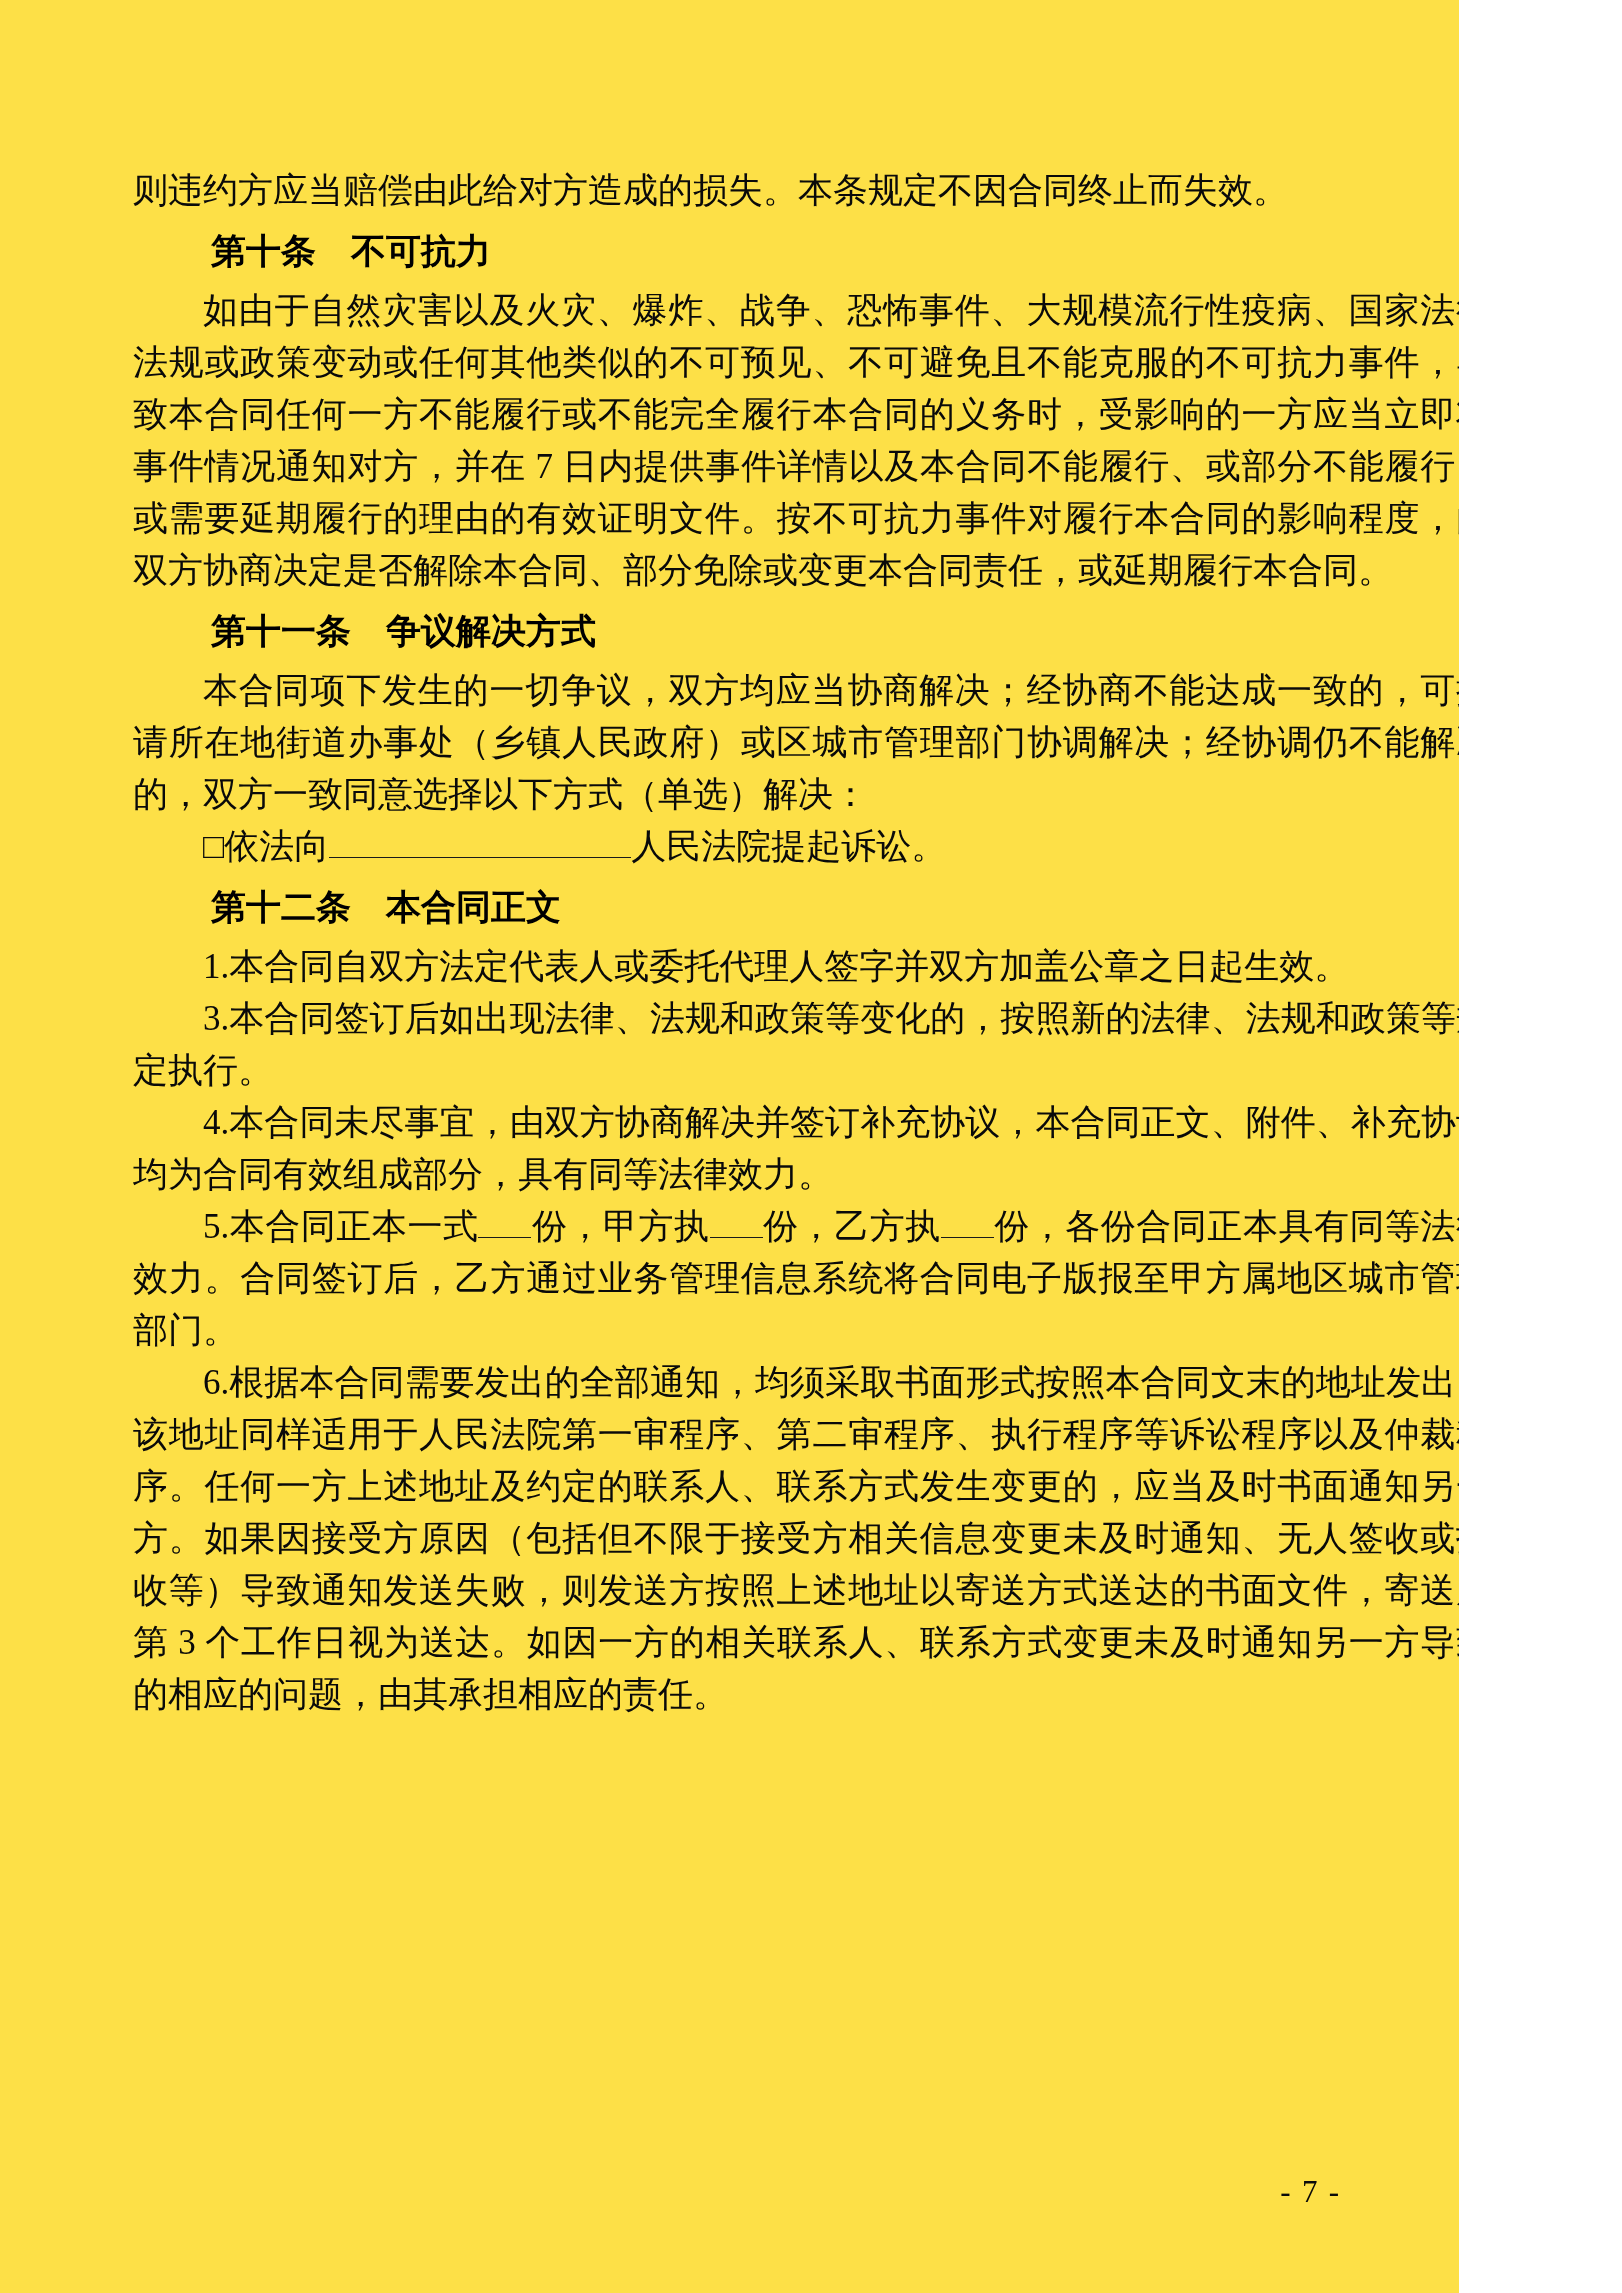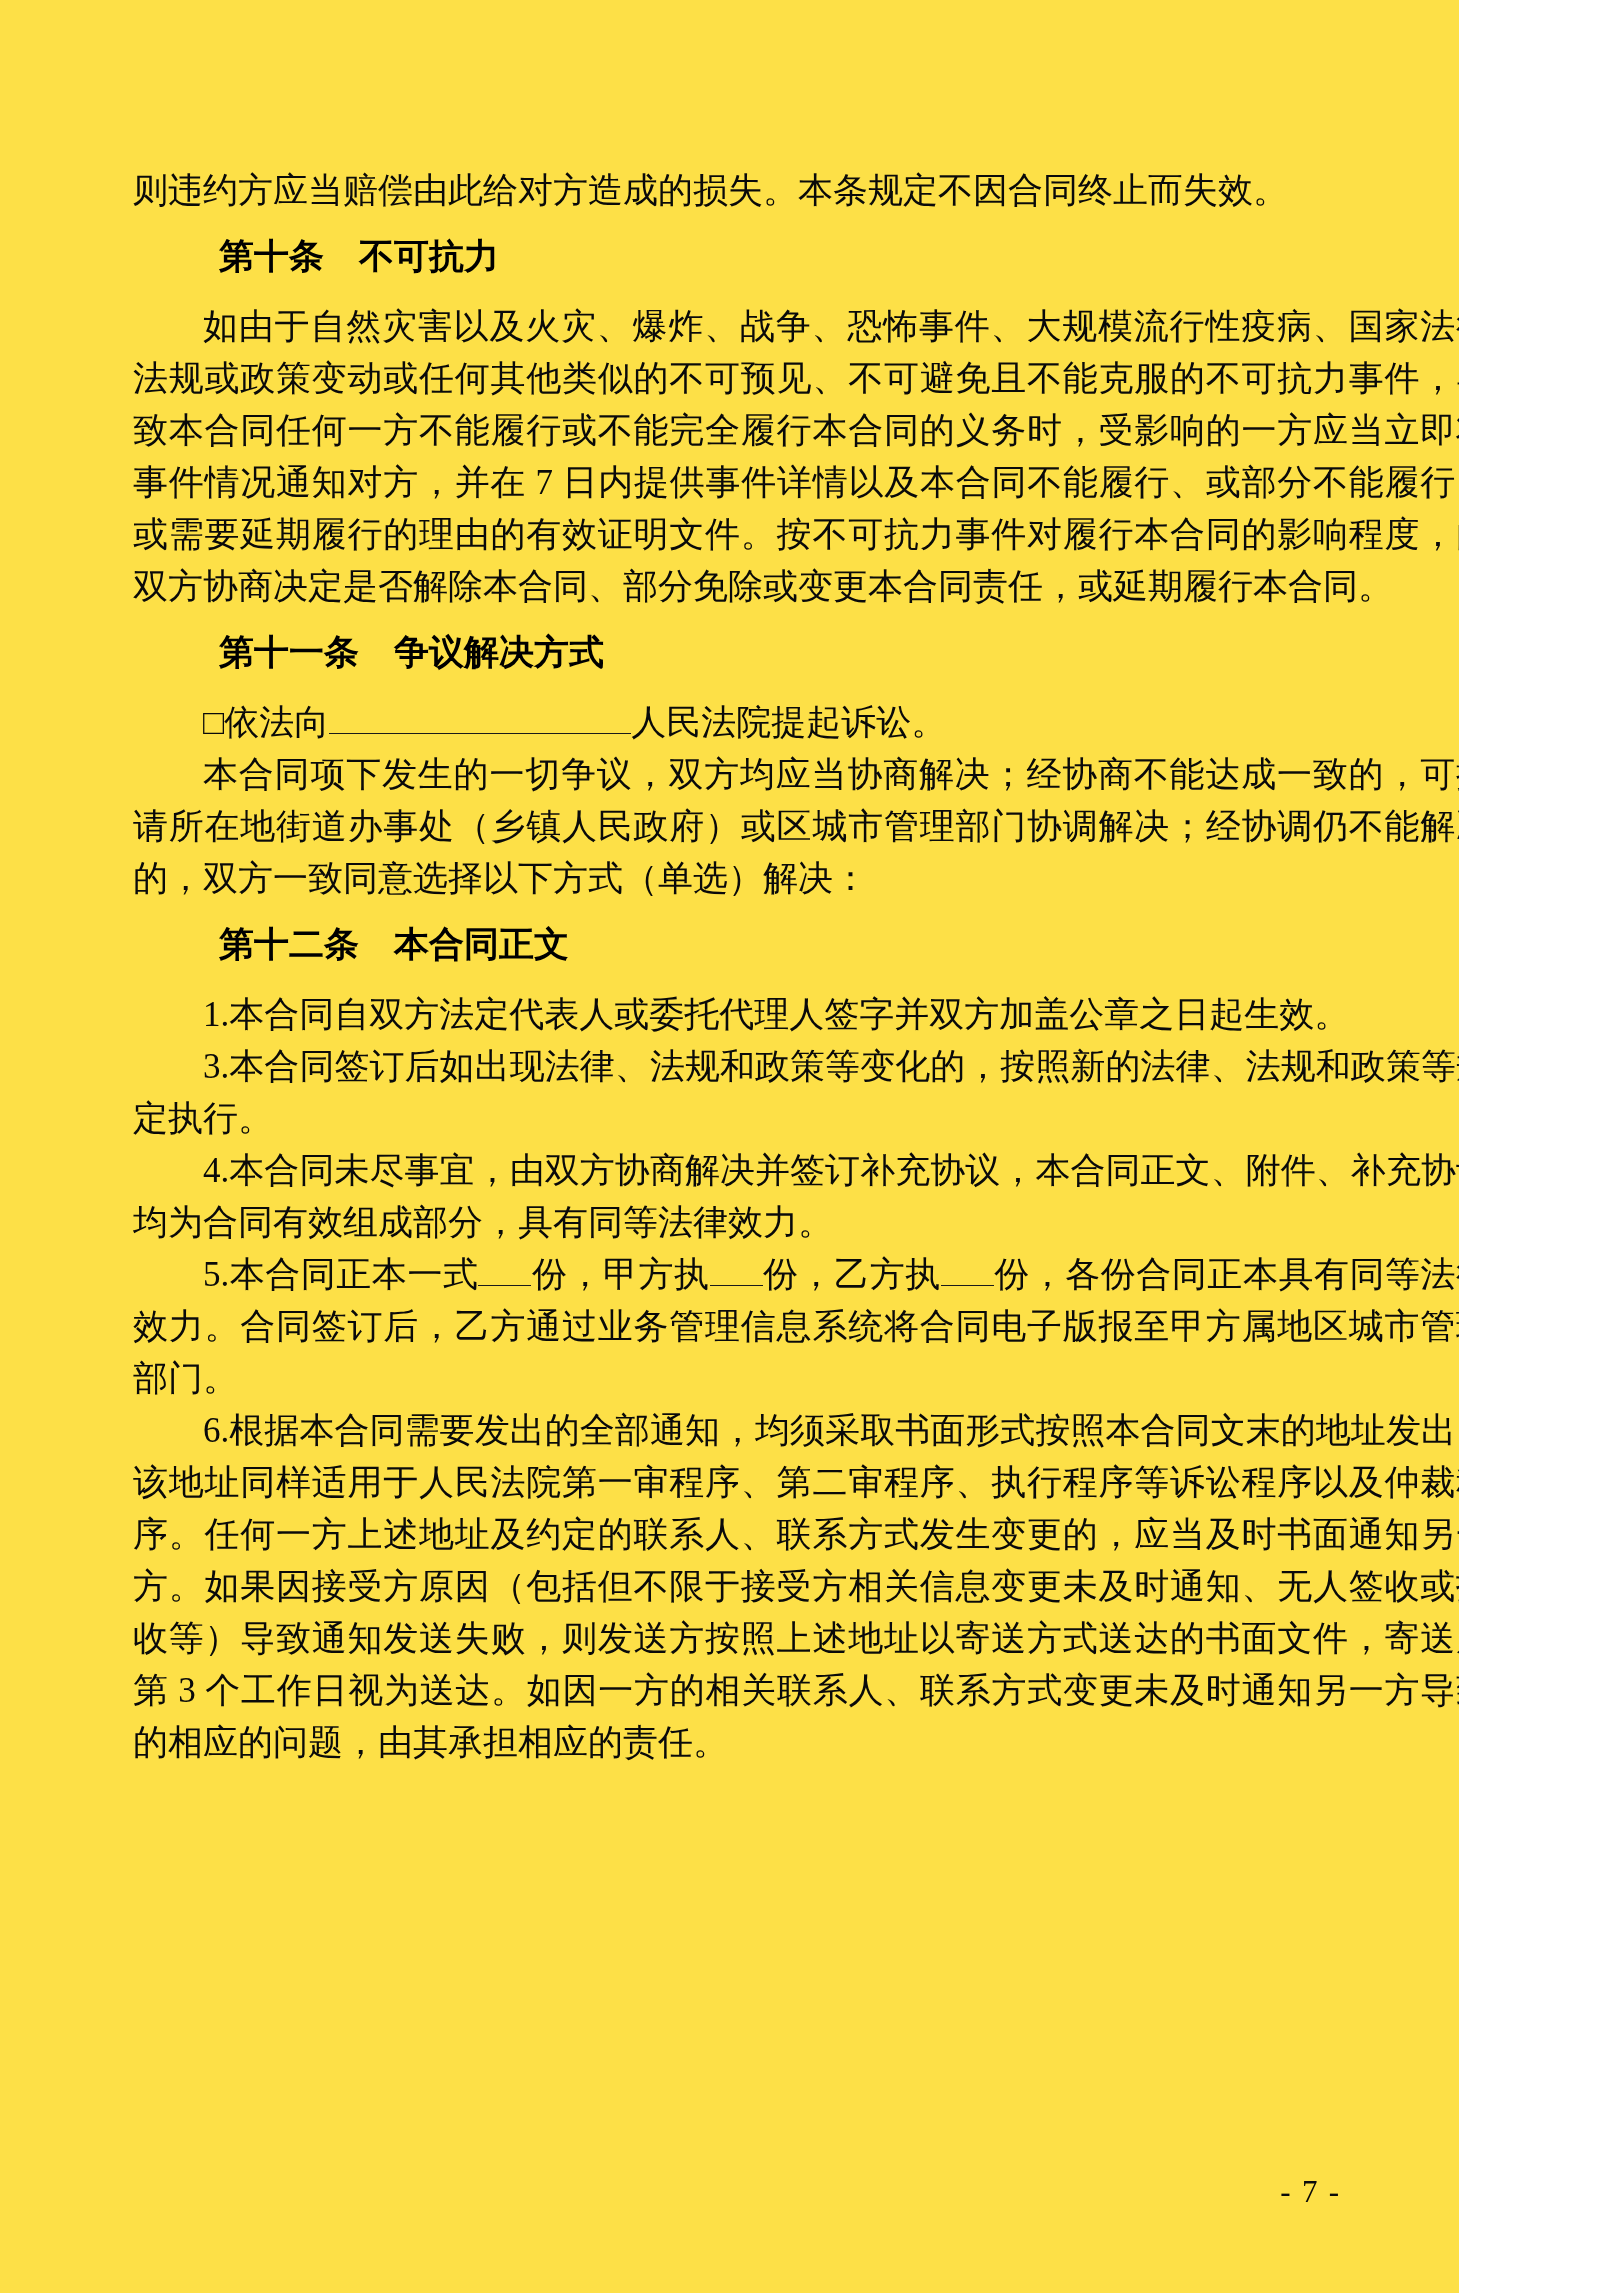--- a/index.html
+++ b/index.html
@@ -19,25 +19,25 @@
     position: absolute;
     left: 133px; top: 165px; width: 1358px;
     font-size: 35px; line-height: 52px;
     text-align: justify;
     text-justify: inter-ideograph;
     color: #0a0a0a;
   }
   .para { margin: 0; }
   .indent { text-indent: 2em; }
   .heading {
-    margin: 16px;
+    margin: 8px;
     font-size: 35px; line-height: 52px;
     font-weight: 700;
     text-indent: 2em;
-    font-family: Liberation Mono, monospace;
+    font-family: Liberation Sans, sans-serif;
     color: #000000;
   }
   .blank {
     display: inline-block;
     border-bottom: 1.8px solid #1a1a1a;
     height: 0.9em;
     vertical-align: baseline;
   }
   .blank-long { width: 302px; }
   .blank-small { width: 53px; }
@@ -56,23 +56,23 @@
 
 <div class="page">
   <main class="content">
 
     <p class="para">则违约方应当赔偿由此给对方造成的损失。本条规定不因合同终止而失效。</p>
 
     <h3 class="heading">第十条　不可抗力</h3>
     <p class="para indent">如由于自然灾害以及火灾、爆炸、战争、恐怖事件、大规模流行性疫病、国家法律法规或政策变动或任何其他类似的不可预见、不可避免且不能克服的不可抗力事件，导致本合同任何一方不能履行或不能完全履行本合同的义务时，受影响的一方应当立即将事件情况通知对方，并在 7 日内提供事件详情以及本合同不能履行、或部分不能履行、或需要延期履行的理由的有效证明文件。按不可抗力事件对履行本合同的影响程度，由双方协商决定是否解除本合同、部分免除或变更本合同责任，或延期履行本合同。</p>
 
     <h3 class="heading">第十一条　争议解决方式</h3>
+    <p class="para indent">本合同项下发生的一切争议，双方均应当协商解决；经协商不能达成一致的，可提请所在地街道办事处（乡镇人民政府）或区城市管理部门协调解决；经协调仍不能解决的，双方一致同意选择以下方式（单选）解决：</p>
+
     <p class="para indent"><span class="checkbox-glyph">□</span><span>依法向</span><span class="blank blank-long"></span><span>人民法院提起诉讼。</span></p>
-
-    <p class="para indent">本合同项下发生的一切争议，双方均应当协商解决；经协商不能达成一致的，可提请所在地街道办事处（乡镇人民政府）或区城市管理部门协调解决；经协调仍不能解决的，双方一致同意选择以下方式（单选）解决：</p>
 
 
     <h3 class="heading">第十二条　本合同正文</h3>
 
     <p class="para indent">1.本合同自双方法定代表人或委托代理人签字并双方加盖公章之日起生效。</p>
     <p class="para indent">3.本合同签订后如出现法律、法规和政策等变化的，按照新的法律、法规和政策等规定执行。</p>
     <p class="para indent">4.本合同未尽事宜，由双方协商解决并签订补充协议，本合同正文、附件、补充协议均为合同有效组成部分，具有同等法律效力。</p>
 
     <p class="para indent"><span>5.本合同正本一式</span><span class="blank blank-small"></span><span>份，甲方执</span><span class="blank blank-small"></span><span>份，乙方执</span><span class="blank blank-small"></span><span>份，各份合同正本具有同等法律效力。合同签订后，乙方通过业务管理信息系统将合同电子版报至甲方属地区城市管理部门。</span></p>
 

